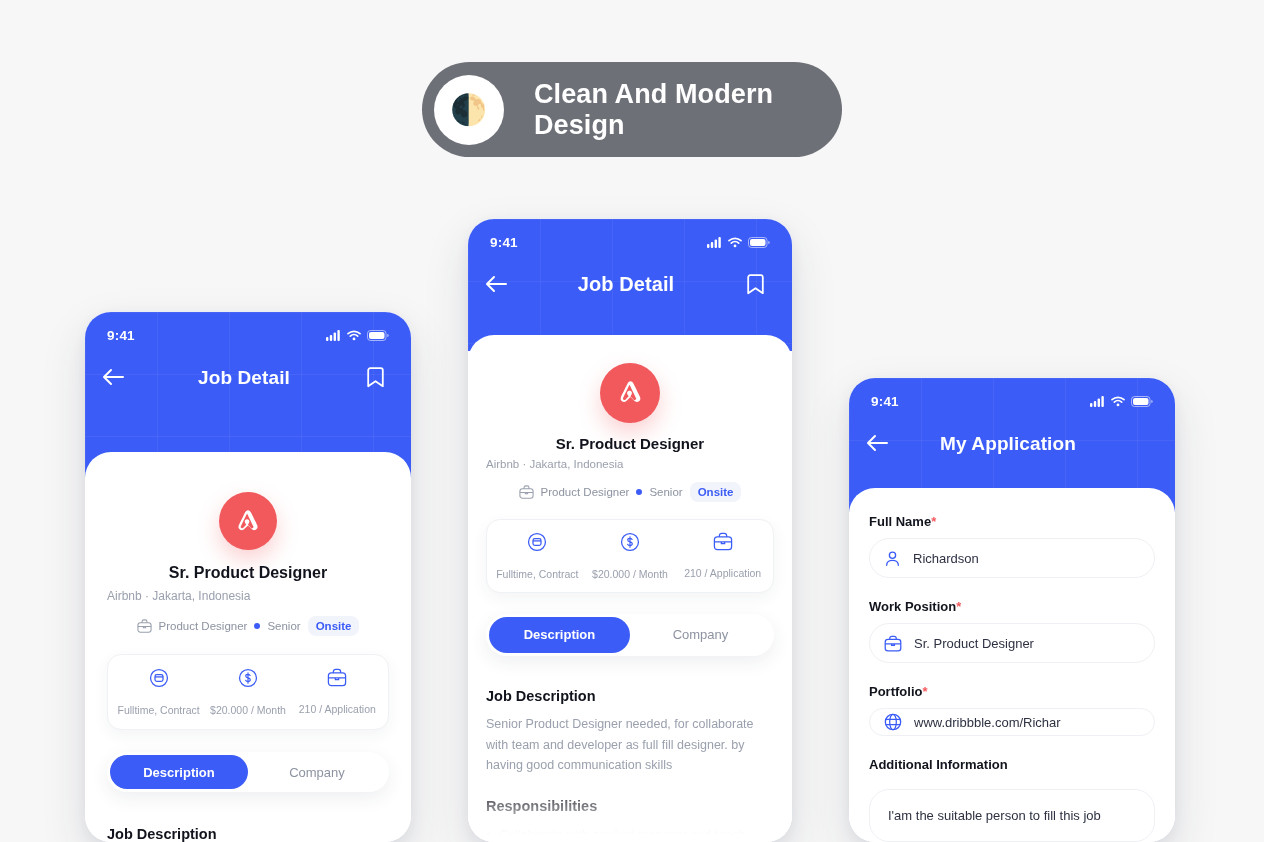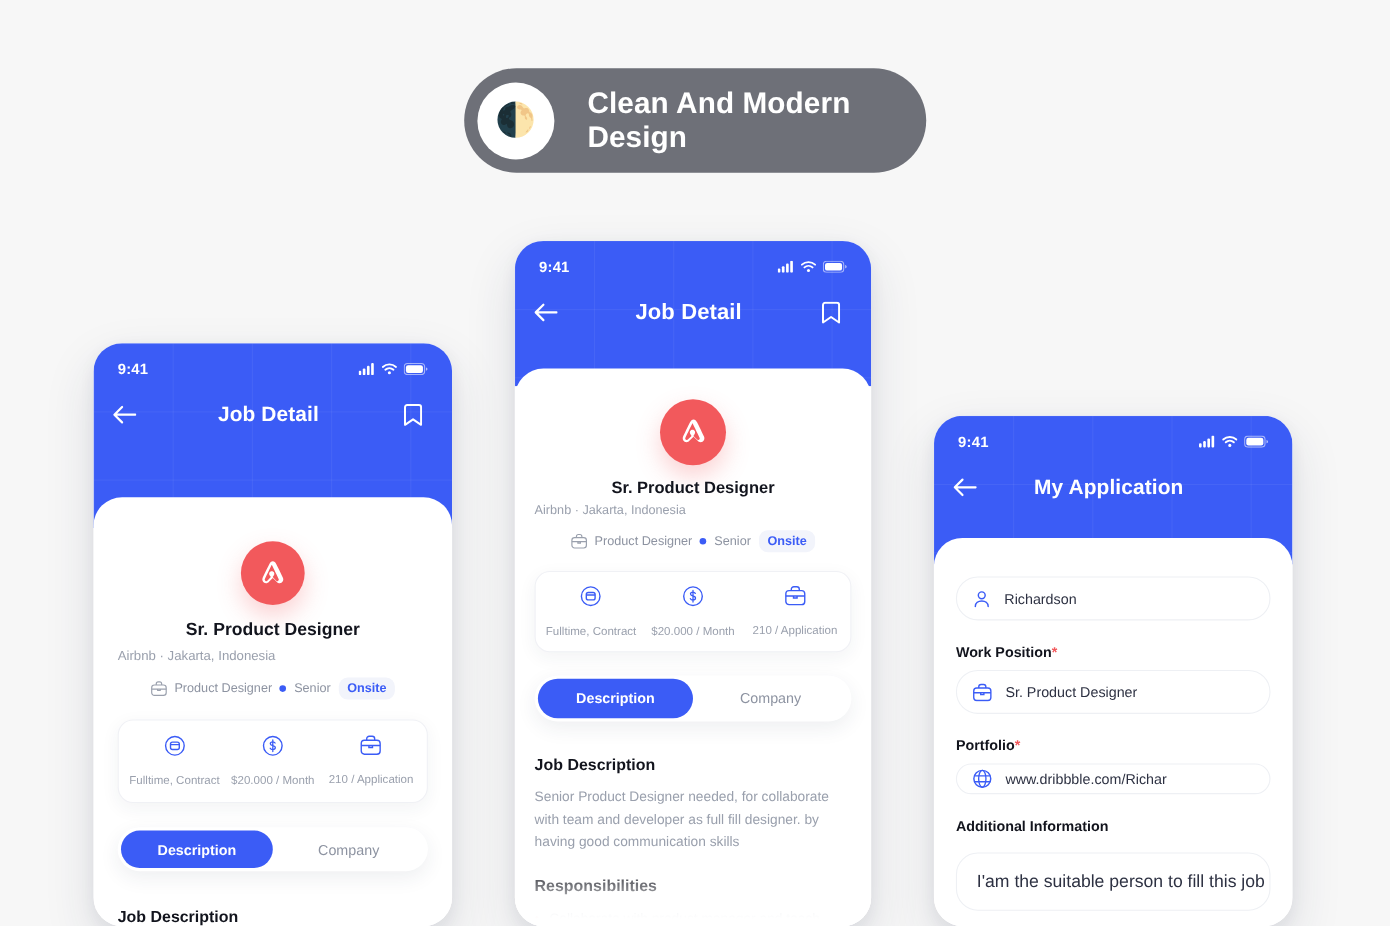--- a/index.html
+++ b/index.html
@@ -400,20 +400,23 @@
               <path d="M9 2L2 9l7 7M2.4 9H21" stroke="#fff" stroke-width="2" fill="none" stroke-linecap="round" stroke-linejoin="round"></path>
             </svg>
           </div>
           <div class="nav-title" style="font-size:19px;">My Application</div>
           <div class="nav-spacer"></div>
         </div>
       </div>
 
       <div class="sheet" style="margin-top:-24px; padding:26px 20px 0 20px;">
 
+        <div class="field-label" style="font-size:13px;">
+          <span>Full Name</span><span class="req">*</span>
+        </div>
         <div class="input" style="height:40px; margin-top:9px; padding:0 14px; font-size:13px;">
           <svg width="17" height="17" viewBox="0 0 18 18">
             <circle cx="9" cy="5.5" r="3.3" stroke="#3b5cf6" stroke-width="1.4" fill="none"></circle>
             <path d="M2.8 16.2c0-3.4 2.8-5.3 6.2-5.3s6.2 1.9 6.2 5.3" stroke="#3b5cf6" stroke-width="1.4" fill="none" stroke-linecap="round"></path>
           </svg>
           <span>Richardson</span>
         </div>
 
         <div class="field-label" style="font-size:13px; margin-top:21px;">
           <span>Work Position</span><span class="req">*</span>
@@ -435,21 +438,21 @@
             <circle cx="9.5" cy="9.5" r="8.1" stroke="#3b5cf6" stroke-width="1.4" fill="none"></circle>
             <ellipse cx="9.5" cy="9.5" rx="3.5" ry="8.1" stroke="#3b5cf6" stroke-width="1.3" fill="none"></ellipse>
             <path d="M1.9 6.7h15.2M1.9 12.3h15.2" stroke="#3b5cf6" stroke-width="1.3" fill="none"></path>
           </svg>
           <span>www.dribbble.com/Richar</span>
         </div>
 
         <div class="field-label" style="font-size:13px; margin-top:21px;">
           <span>Additional Information</span>
         </div>
-        <div class="input plain" style="height:53px; margin-top:17px; font-size:16px;">
+        <div class="input plain" style="height:53px; margin-top:17px; font-size:13px;">
           <span>I'am the suitable  person to fill this job</span>
         </div>
 
       </div>
     </div>
   </div>
 
 </div>
 
 </body></html>

